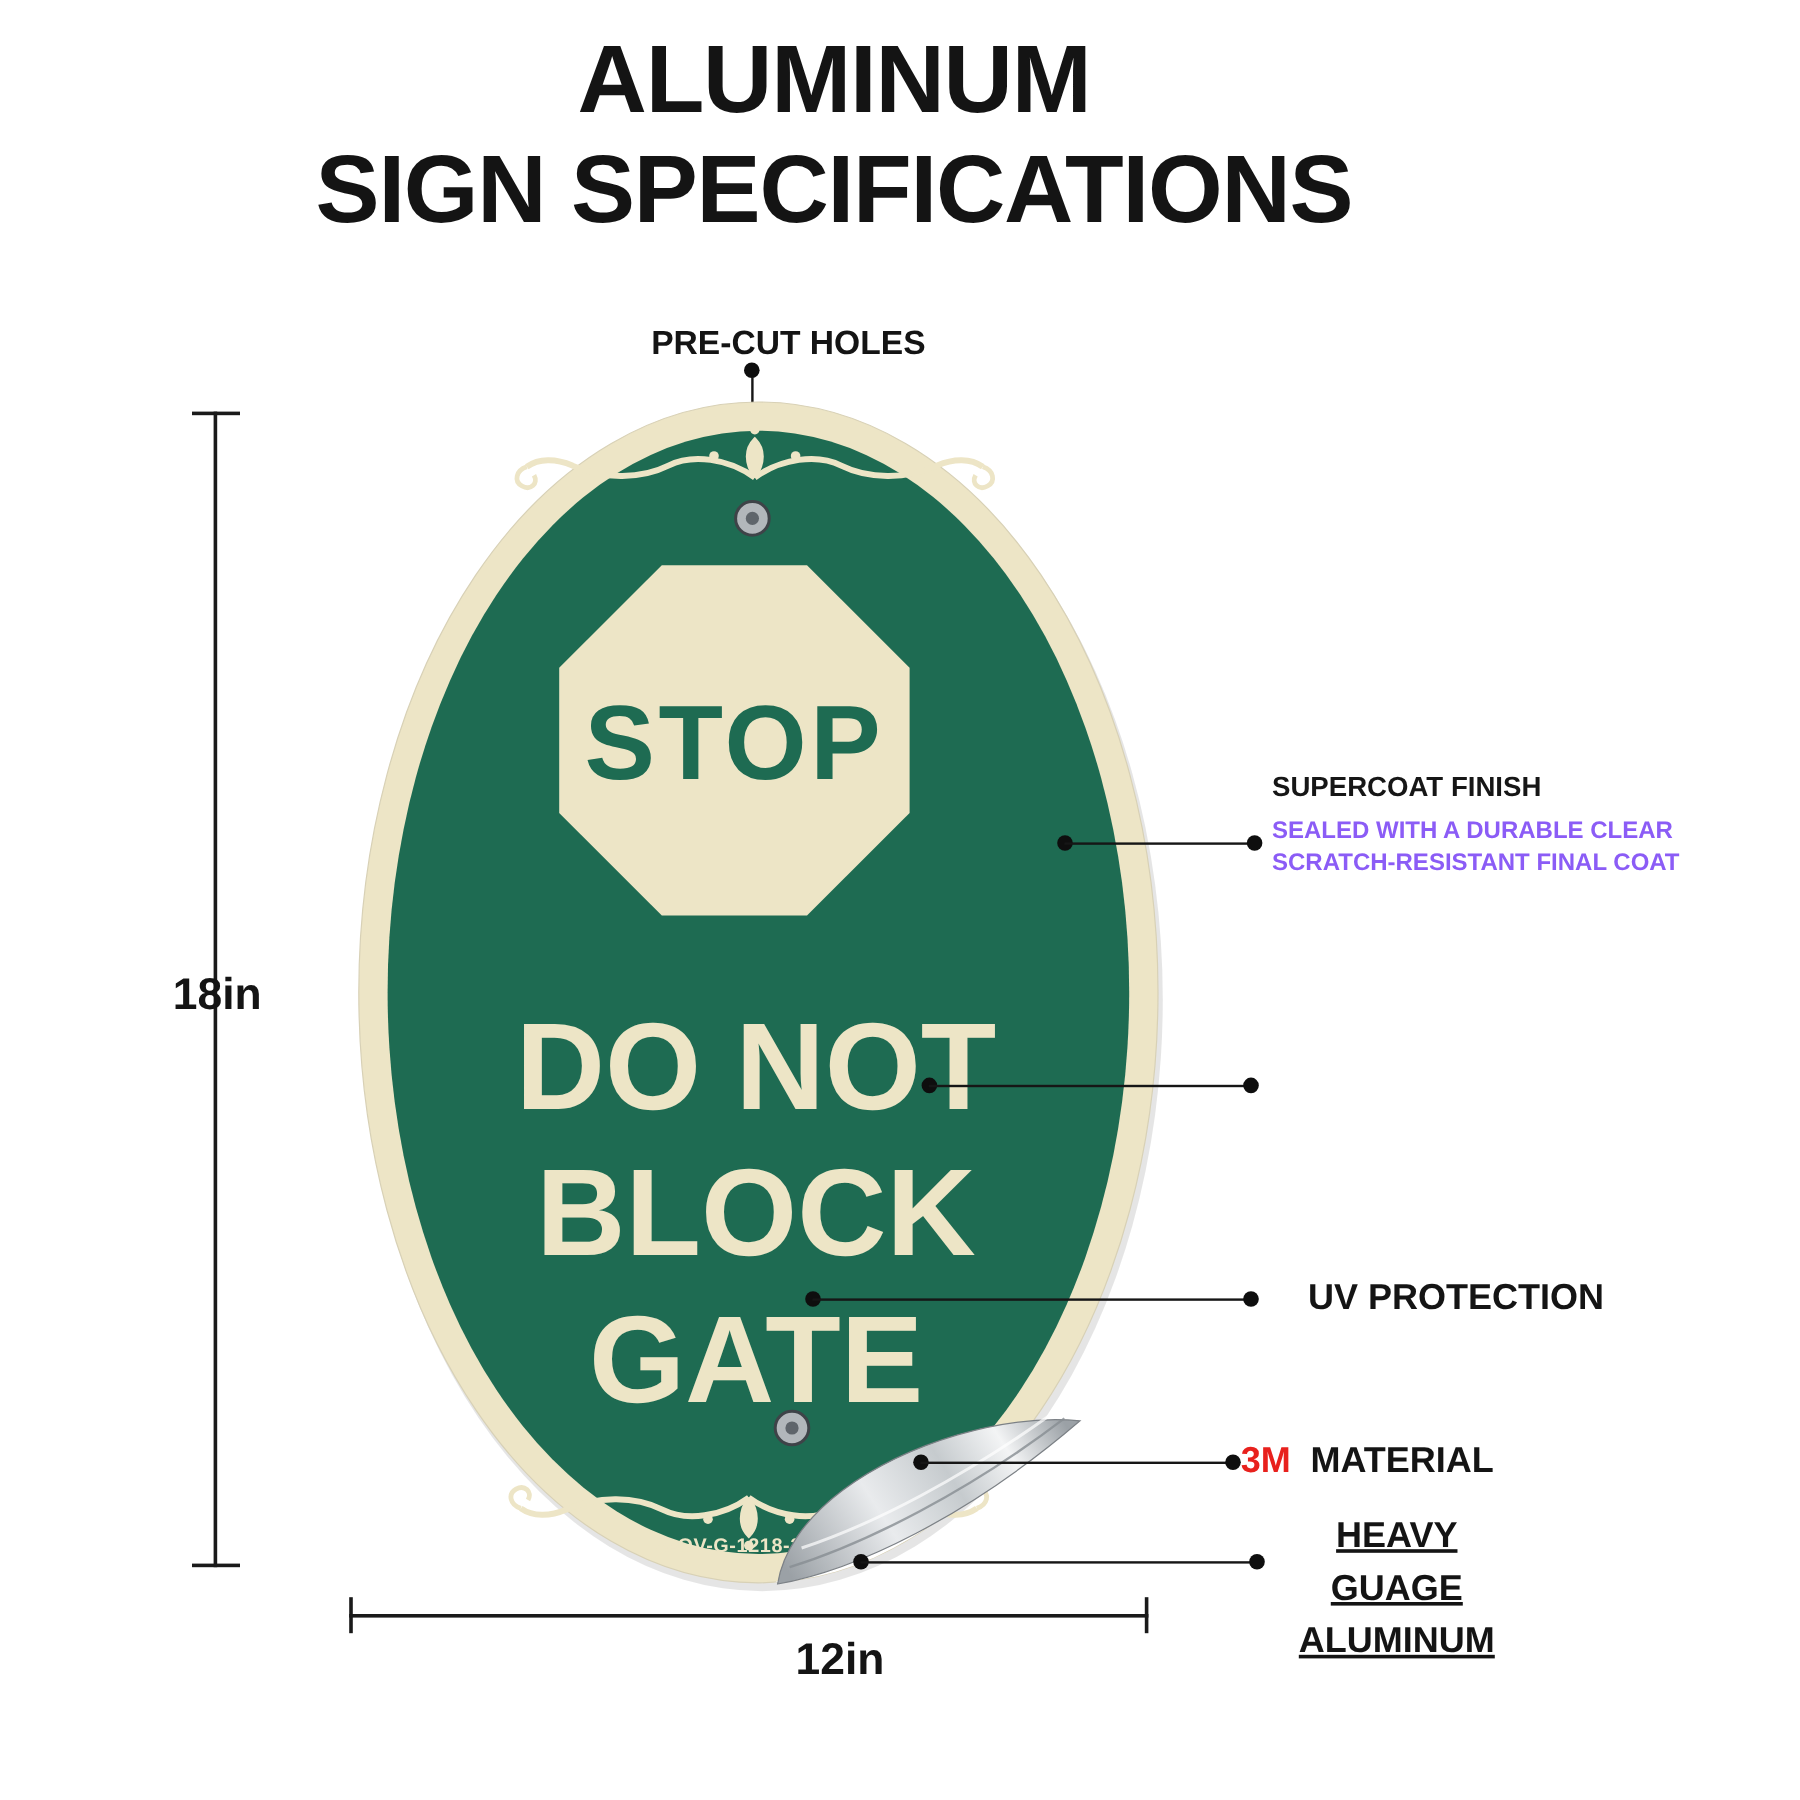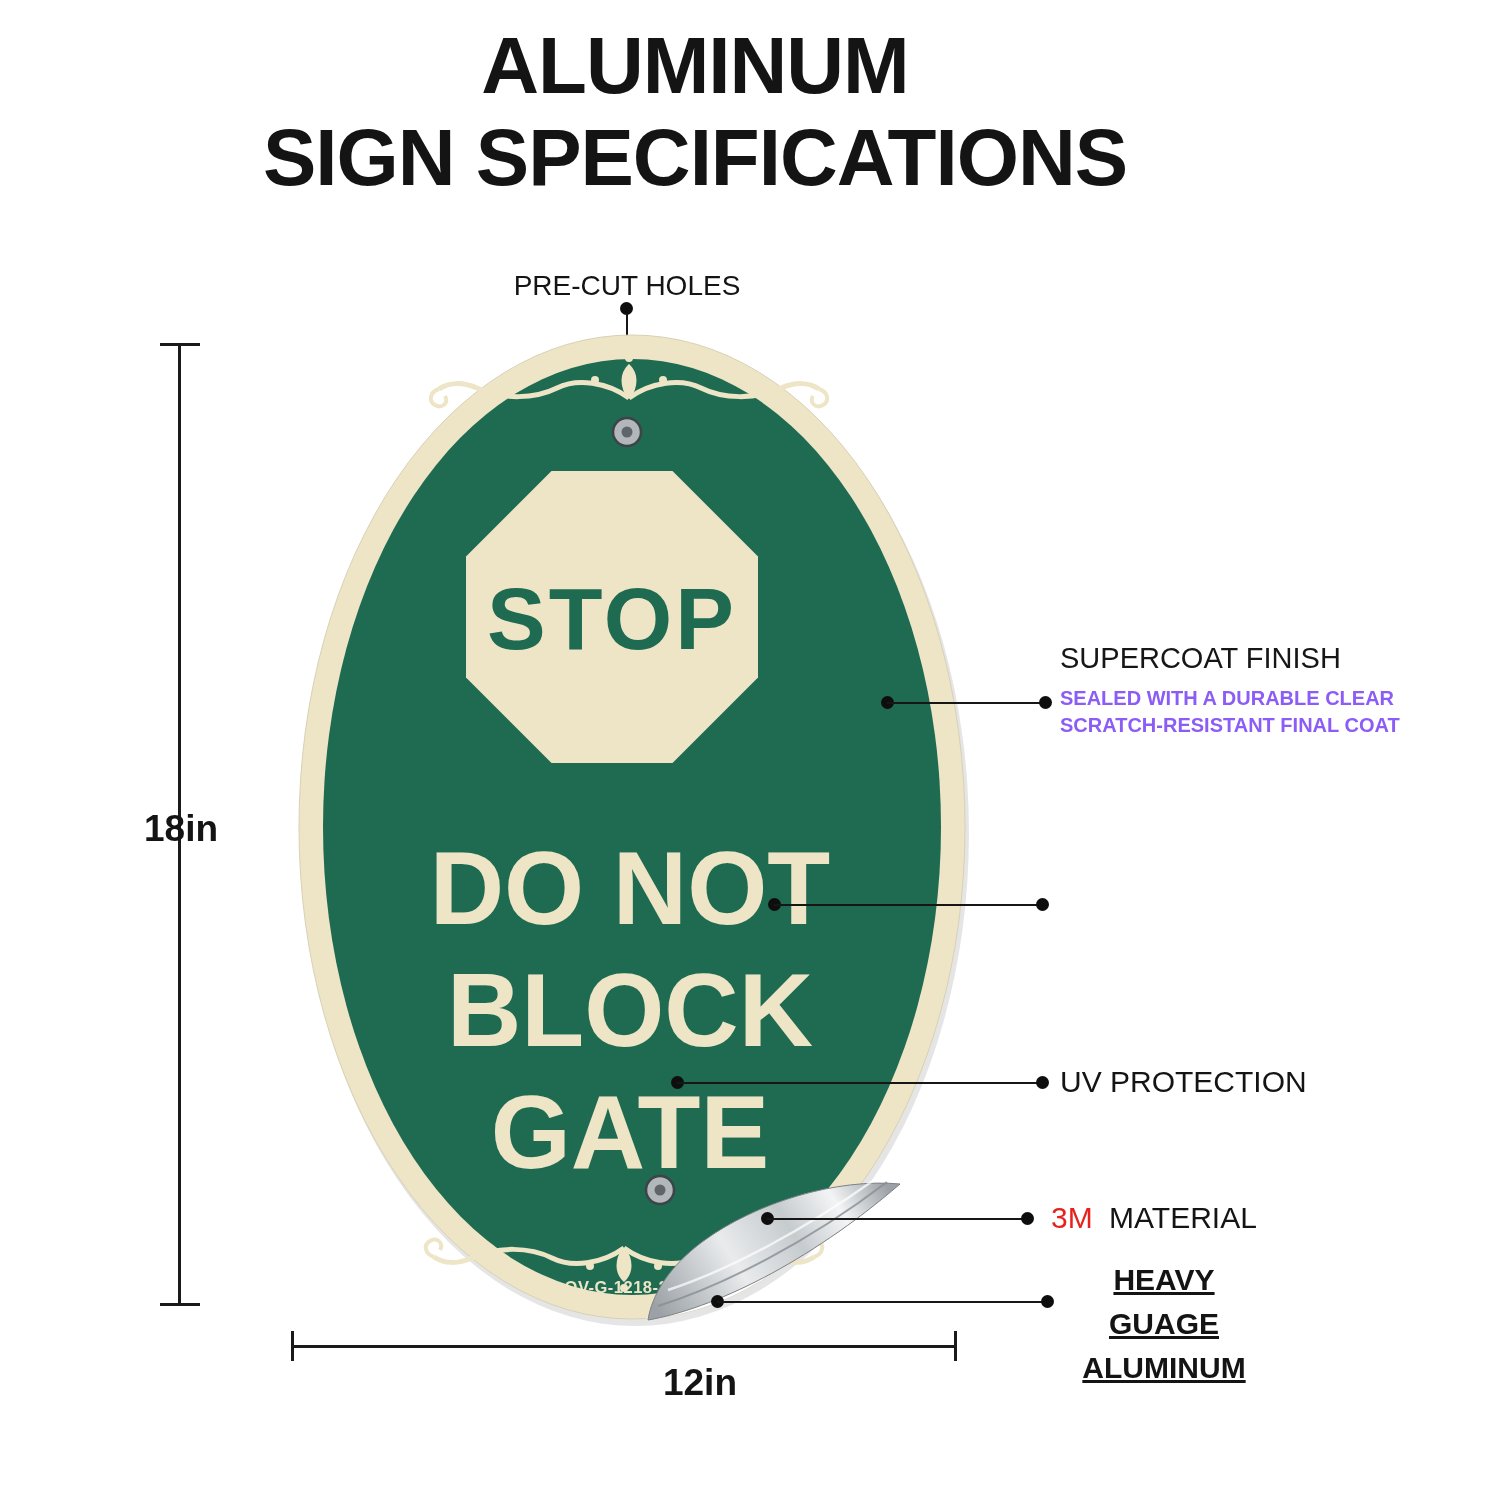--- a/index.html
+++ b/index.html
@@ -5,21 +5,21 @@
   html,body{margin:0;padding:0;background:#ffffff;}
   .canvas{
     position:relative;width:1500px;height:1500px;background:#ffffff;
     font-family:"Liberation Sans", sans-serif;color:#161616;overflow:hidden;
   }
   .abs{position:absolute;}
   .page-title{
     position:absolute;top:20px;left:0;width:1390px;text-align:center;
     font-weight:bold;font-size:80px;line-height:92px;letter-spacing:-1px;color:#141414;
   }
-  .co-label{position:absolute;font-weight:normal;font-size:30px;color:#141414;white-space:nowrap;}
+  .co-label{position:absolute;font-weight:bold;font-size:30px;color:#141414;white-space:nowrap;margin-left:30px;}
   .co-line{position:absolute;height:2px;background:#161616;}
   .co-dot{position:absolute;width:13px;height:13px;border-radius:50%;background:#0e0e0e;}
   .dim{background:#1a1a1a;position:absolute;}
   .dim-label{position:absolute;font-weight:bold;font-size:37px;color:#141414;margin-left:48px;}
   .supercoat-sub{font-size:20px;line-height:27px;font-weight:bold;margin-top:10px;color:#8b5cf6;}
   .alum-block{position:absolute;font-weight:bold;font-size:30px;line-height:44px;text-align:center;width:216px;color:#141414;}
   .brand-red{color:#e8211d;}
   .sign-svg{position:absolute;left:282px;top:318px;width:700px;height:1020px;}
   .sign-svg text{font-family:"Liberation Sans", sans-serif;font-weight:bold;}
 </style>
@@ -104,40 +104,40 @@
 
   <div class="dim" style="left:291px;top:1331px;width:3px;height:30px;"></div>
   <div class="dim" style="left:291px;top:1345px;width:666px;height:3px;"></div>
   <div class="dim" style="left:954px;top:1331px;width:3px;height:30px;"></div>
   <div class="dim-label" style="left:559px;top:1362px;width:130px;text-align:right;">12in</div>
 
   <div class="co-dot" style="left:881px;top:696px;"></div>
   <div class="co-line" style="left:887px;top:702px;width:158px;"></div>
   <div class="co-dot" style="left:1039px;top:696px;"></div>
   <div class="abs" style="left:1060px;top:642px;">
-    <div style="font-weight:normal;font-size:29px;white-space:nowrap;">SUPERCOAT FINISH</div>
+    <div style="font-weight:bold;font-size:23px;white-space:nowrap;">SUPERCOAT FINISH</div>
     <div class="supercoat-sub">
       <div>SEALED WITH A DURABLE CLEAR</div>
       <div>SCRATCH-RESISTANT FINAL COAT</div>
     </div>
   </div>
 
   <div class="co-dot" style="left:768px;top:898px;"></div>
   <div class="co-line" style="left:774px;top:904px;width:268px;"></div>
   <div class="co-dot" style="left:1036px;top:898px;"></div>
 
   <div class="co-dot" style="left:671px;top:1076px;"></div>
   <div class="co-line" style="left:677px;top:1082px;width:365px;"></div>
   <div class="co-dot" style="left:1036px;top:1076px;"></div>
   <div class="co-label" style="left:1060px;top:1065px;">UV PROTECTION</div>
 
   <div class="co-dot" style="left:761px;top:1212px;"></div>
   <div class="co-line" style="left:767px;top:1218px;width:260px;"></div>
   <div class="co-dot" style="left:1021px;top:1212px;"></div>
-  <div class="co-label" style="left:1051px;top:1201px;">
+  <div class="co-label" style="left:1004px;top:1201px;">
     <span class="brand-red">3M</span>
     <span style="margin-left:8px;">MATERIAL</span>
   </div>
 
   <div class="co-dot" style="left:711px;top:1295px;"></div>
   <div class="co-line" style="left:717px;top:1301px;width:330px;"></div>
   <div class="co-dot" style="left:1041px;top:1295px;"></div>
   <div class="alum-block" style="left:1056px;top:1258px;text-decoration:underline;">
     <div>HEAVY GUAGE</div>
     <div>ALUMINUM</div>

